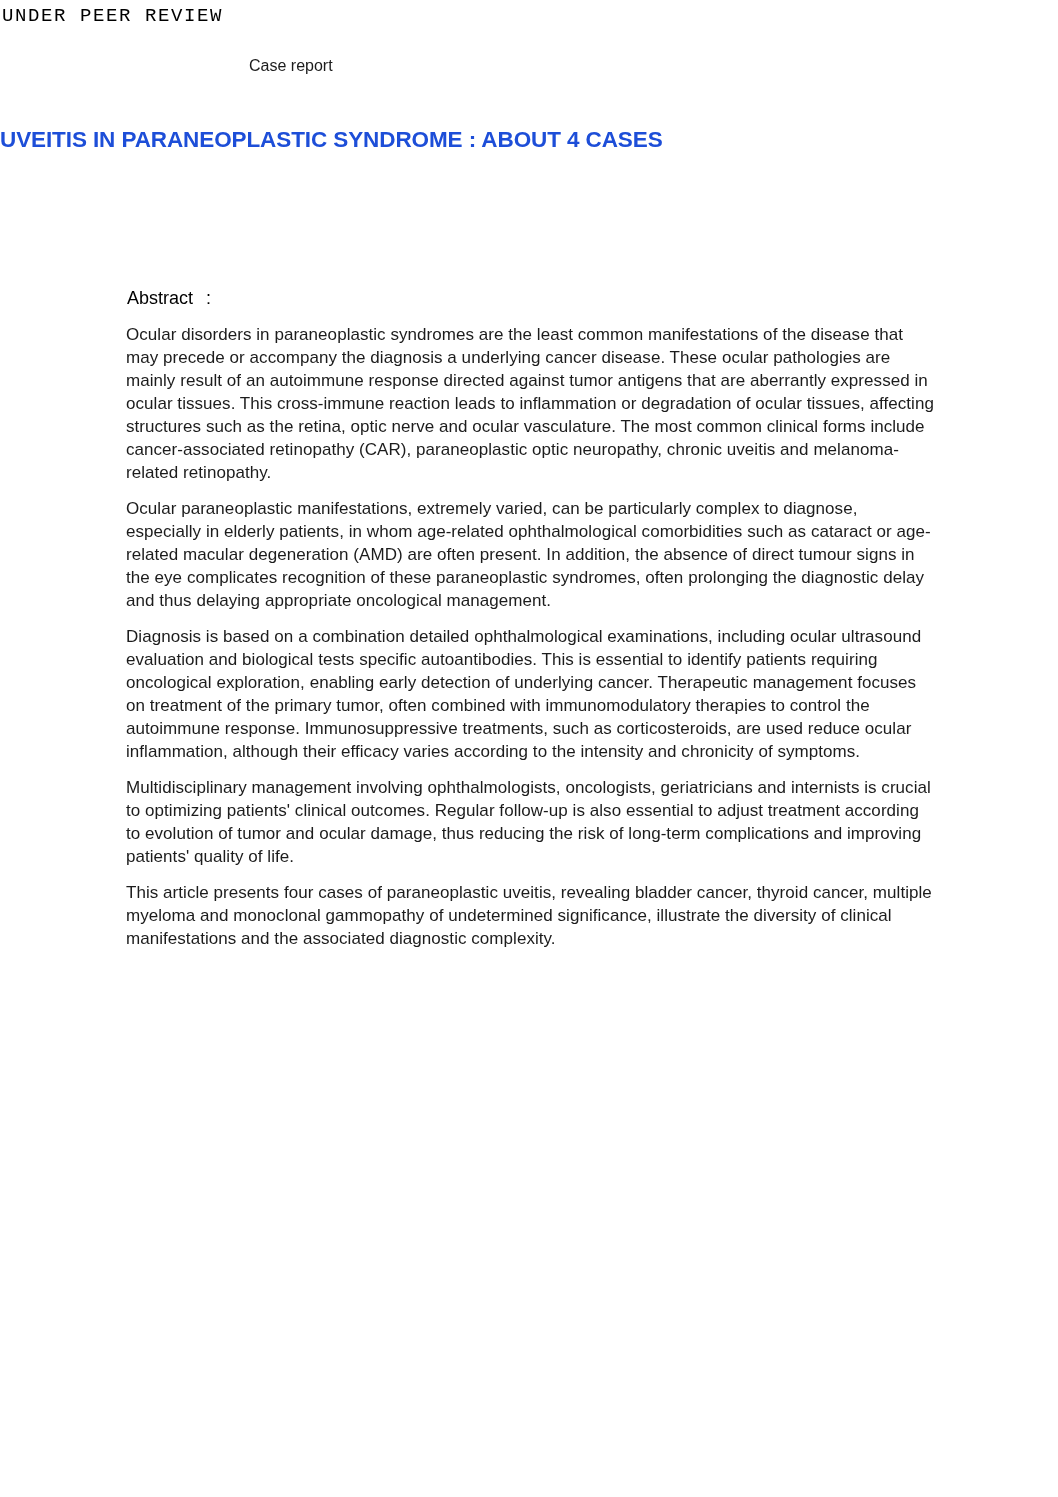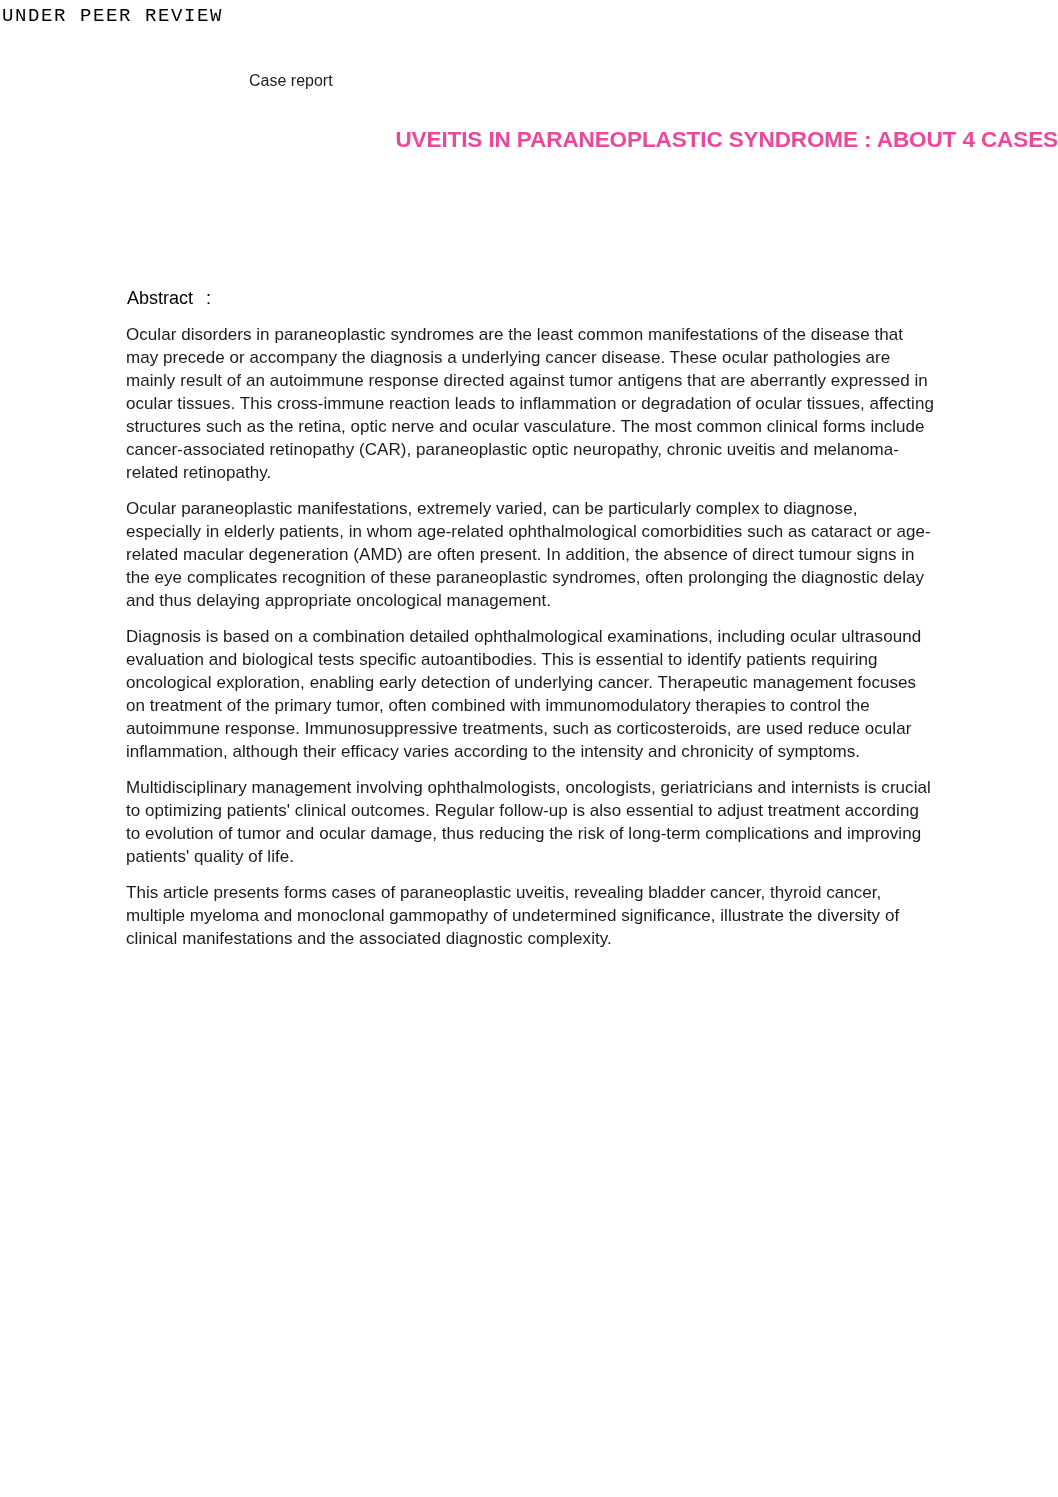--- a/index.html
+++ b/index.html
@@ -23,36 +23,36 @@
     left: 2px;
     font-family: "Liberation Mono", "DejaVu Sans Mono", monospace;
     font-size: 19px;
     letter-spacing: 1.6px;
     font-weight: 400;
     color: #000000;
     white-space: nowrap;
   }
   .article-type {
     position: absolute;
-    top: 72px;
+    top: 57px;
     left: 249px;
     font-size: 16px;
     color: #1c1c1c;
   }
   .paper-title {
     position: absolute;
     top: 127px;
     left: 0;
     width: 100%;
     margin: 0;
-    text-align: right;
+    text-align: left;
     font-size: 22.5px;
     font-weight: 700;
     letter-spacing: -0.1px;
-    color: #ec4899;
+    color: #1d4ed8;
     white-space: nowrap;
   }
   .abstract-heading {
     position: absolute;
     top: 288px;
     left: 127px;
     font-size: 18px;
     font-weight: 400;
     color: #000000;
   }
@@ -88,16 +88,16 @@
 
   <div class="abstract-heading">
     <span>Abstract</span><span class="colon">:</span>
   </div>
 
   <div class="abstract-body">
     <p>Ocular disorders in paraneoplastic syndromes are the least common manifestations of the disease that may precede or accompany the diagnosis a underlying cancer disease. These ocular pathologies are mainly result of an autoimmune response directed against tumor antigens that are aberrantly expressed in ocular tissues. This cross-immune reaction leads to inflammation or degradation of ocular tissues, affecting structures such as the retina, optic nerve and ocular vasculature. The most common clinical forms include cancer-associated retinopathy (CAR), paraneoplastic optic neuropathy, chronic uveitis and melanoma-related retinopathy.</p>
     <p>Ocular paraneoplastic manifestations, extremely varied, can be particularly complex to diagnose, especially in elderly patients, in whom age-related ophthalmological comorbidities such as cataract or age-related macular degeneration (AMD) are often present. In addition, the absence of direct tumour signs in the eye complicates recognition of these paraneoplastic syndromes, often prolonging the diagnostic delay and thus delaying appropriate oncological management.</p>
     <p>Diagnosis is based on a combination detailed ophthalmological examinations, including ocular ultrasound evaluation and biological tests specific autoantibodies. This is essential to identify patients requiring oncological exploration, enabling early detection of underlying cancer. Therapeutic management focuses on treatment of the primary tumor, often combined with immunomodulatory therapies to control the autoimmune response. Immunosuppressive treatments, such as corticosteroids, are used reduce ocular inflammation, although their efficacy varies according to the intensity and chronicity of symptoms.</p>
     <p>Multidisciplinary management involving ophthalmologists, oncologists, geriatricians and internists is crucial to optimizing patients' clinical outcomes. Regular follow-up is also essential to adjust treatment according to evolution of tumor and ocular damage, thus reducing the risk of long-term complications and improving patients' quality of life.</p>
-    <p>This article presents forms cases of paraneoplastic uveitis, revealing bladder cancer, thyroid cancer, multiple myeloma and monoclonal gammopathy of undetermined significance, illustrate the diversity of clinical manifestations and the associated diagnostic complexity.</p>
+    <p>This article presents four cases of paraneoplastic uveitis, revealing bladder cancer, thyroid cancer, multiple myeloma and monoclonal gammopathy of undetermined significance, illustrate the diversity of clinical manifestations and the associated diagnostic complexity.</p>
   </div>
 
 </div>
 
 </body></html>

